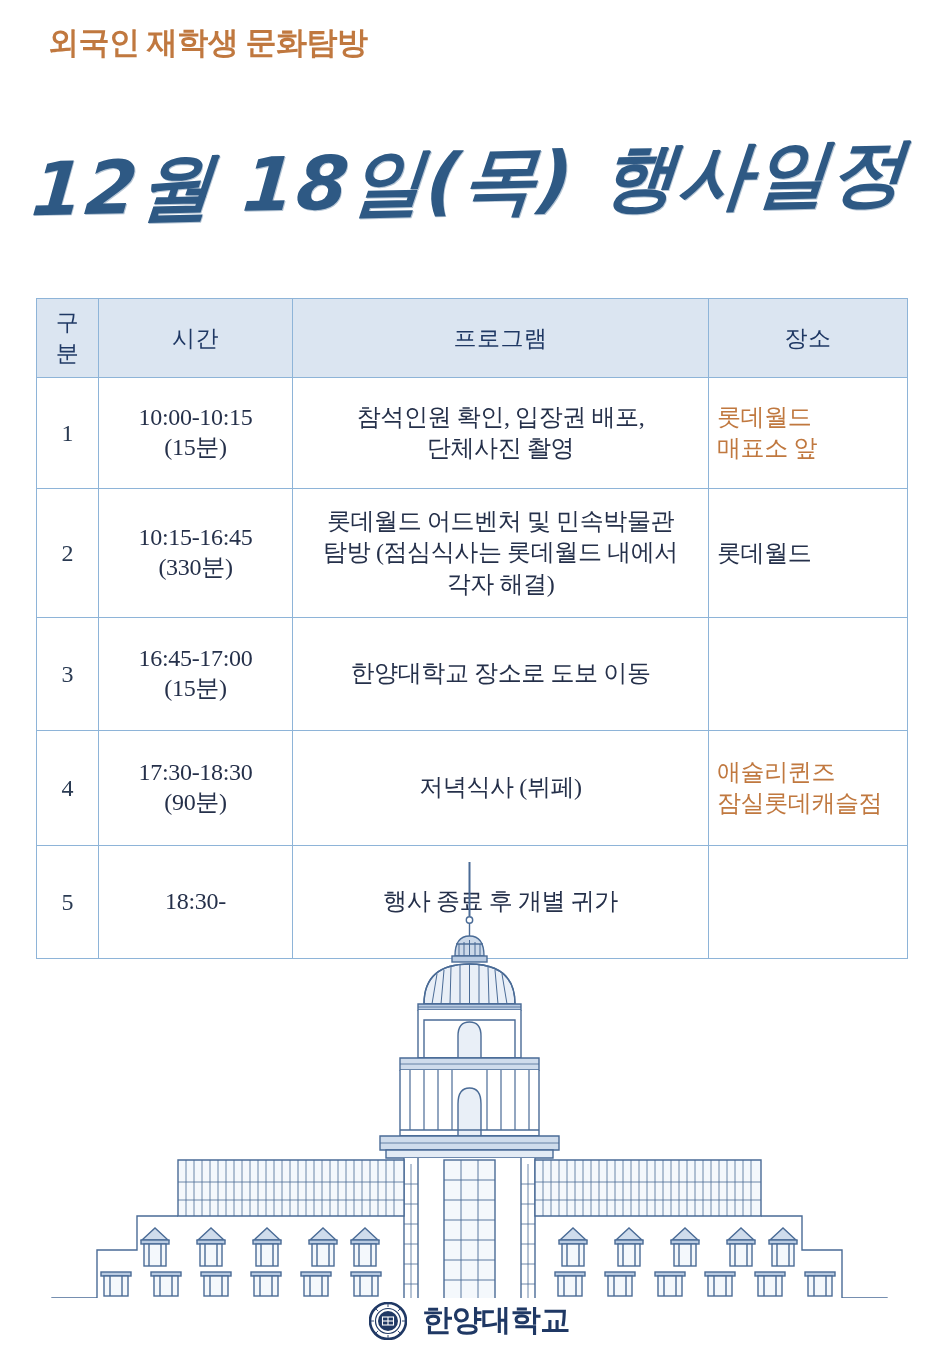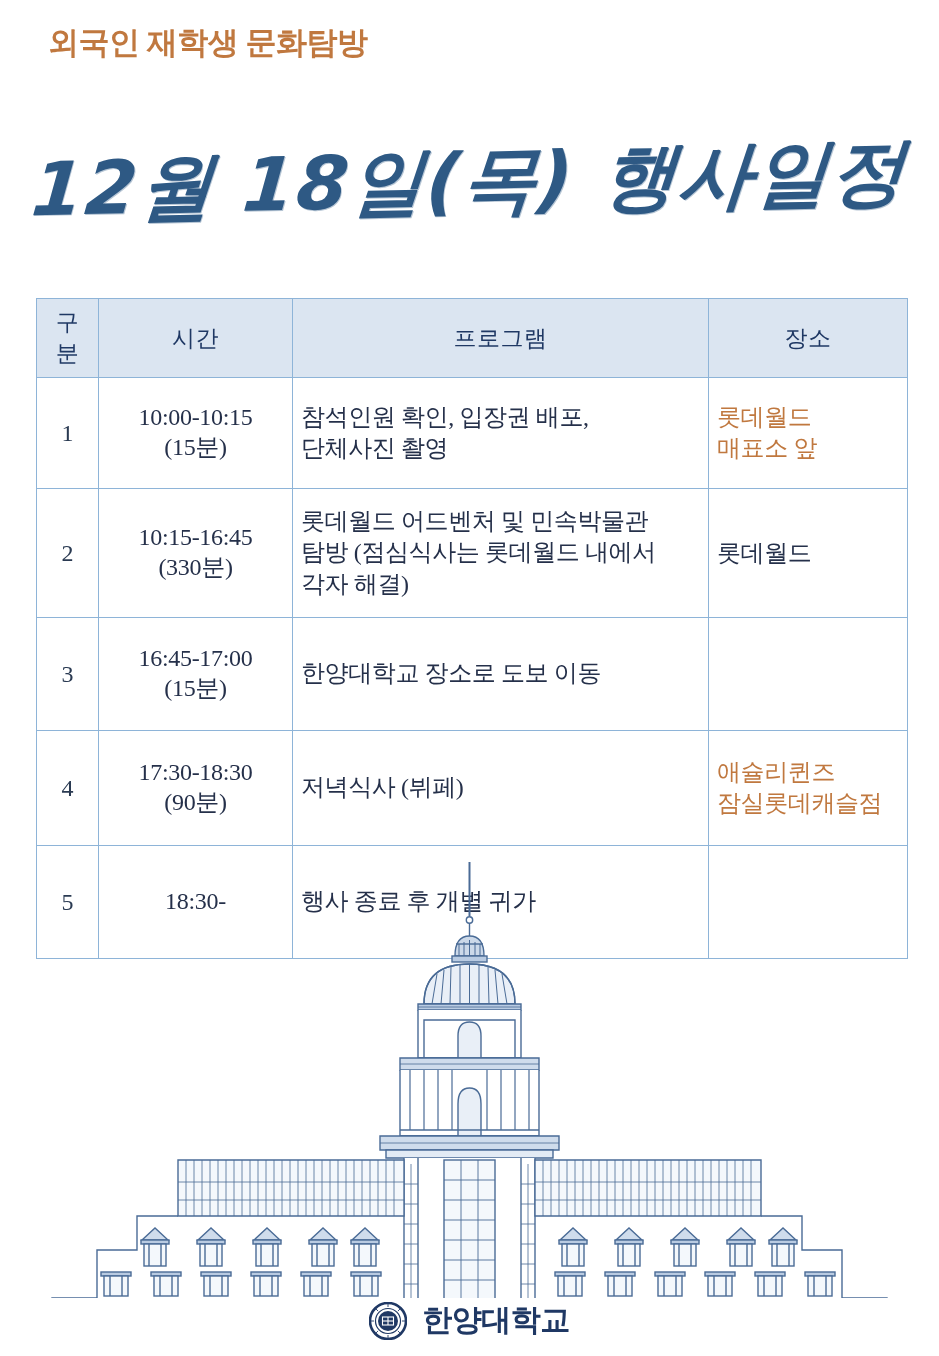--- a/index.html
+++ b/index.html
@@ -102,21 +102,21 @@
   }
   td.cell-time {
     text-align: center;
     font-size: 24px;
     color: #25304a;
     line-height: 1.24;
     letter-spacing: -0.3px;
     padding: 6px 2px;
   }
   td.cell-prog {
-    text-align: left;
+    text-align: center;
     font-size: 24px;
     color: #25304a;
     line-height: 1.3;
     letter-spacing: -0.4px;
     padding: 6px 8px 6px 16px;
   }
   td.cell-place {
     text-align: left;
     font-size: 24px;
     line-height: 1.28;

